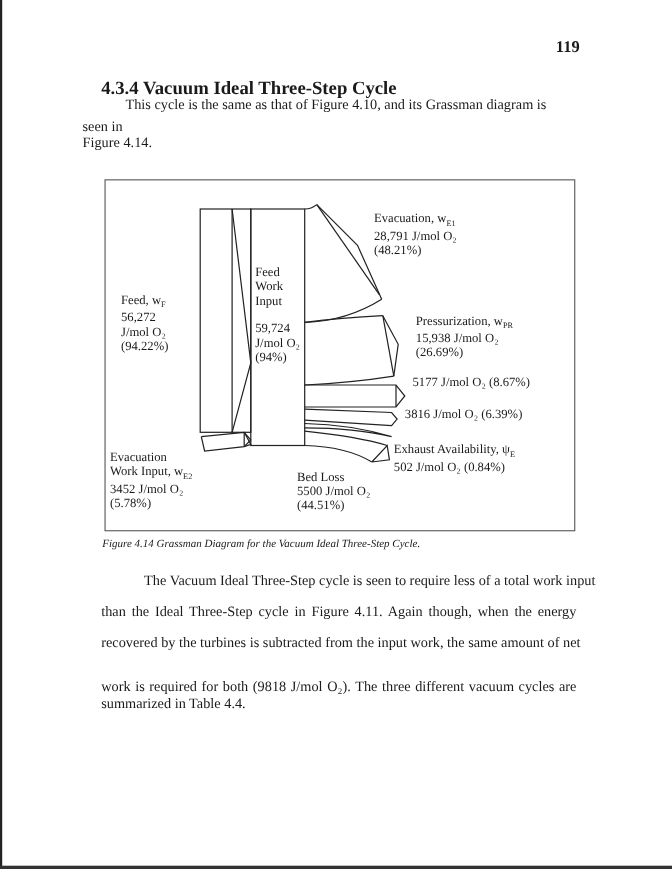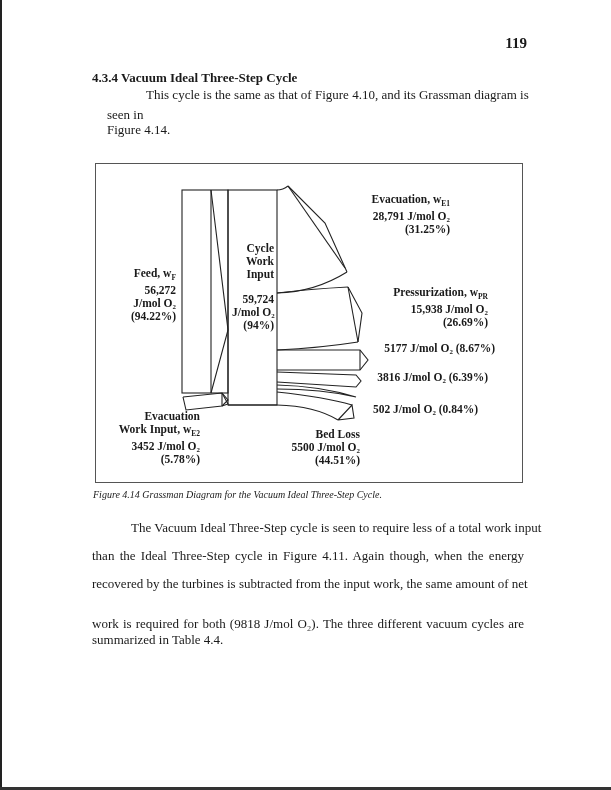--- a/index.html
+++ b/index.html
@@ -4,33 +4,33 @@
 <style>
   html, body { margin: 0; padding: 0; }
   body {
     width: 611px; height: 790px; position: relative; overflow: hidden;
     background: #ffffff; color: #1a1a1a;
     font-family: "Liberation Serif", "DejaVu Serif", serif;
   }
   .page-edge-left { position: absolute; left: 0; top: 0; width: 2px; height: 790px; background: #222; }
   .page-edge-bottom { position: absolute; left: 0; bottom: 0; width: 611px; height: 3px; background: #333; }
   .page-number { position: absolute; top: 35px; right: 84px; font-size: 15px; font-weight: bold; }
-  .section-heading { position: absolute; top: 70px; left: 92px; font-size: 13px; font-weight: bold; }
-  .body-text { position: absolute; left: 107px; width: 432px; font-size: 13px; line-height: 20px; }
+  .section-heading { position: absolute; top: 70px; left: 92px; font-size: 17px; font-weight: bold; }
+  .body-text { position: absolute; left: 75px; width: 432px; font-size: 13px; line-height: 20px; }
   .p1-line1 { top: 85px; text-indent: 39px; }
   .p1-line2 { top: 120px; }
   .figure-box {
     position: absolute; left: 95px; top: 163px; width: 428px; height: 320px;
     border: 1.5px solid #555; box-sizing: border-box;
   }
   .diagram { position: absolute; left: 0; top: 0; width: 611px; height: 790px; pointer-events: none; }
   .diagram path, .diagram line, .diagram polyline, .diagram polygon, .diagram rect {
     fill: none; stroke: #222; stroke-width: 1.1;
   }
-  .lbl { position: absolute; font-size: 11.5px; line-height: 13px; text-align: right; white-space: nowrap; font-weight: bold; }
+  .lbl { position: absolute; font-size: 11.5px; line-height: 13px; text-align: left; white-space: nowrap; }
   .lbl sub, .lbl .sc { font-size: 7.5px; }
   .caption { position: absolute; top: 489px; left: 93px; font-size: 10px; font-style: italic; }
   .p2 { position: absolute; left: 92px; width: 432px; font-size: 13px; text-align: justify; }
   .p2 .ln { position: absolute; left: 0; width: 432px; white-space: nowrap; }
   .p2 .justify { text-align: justify; text-align-last: justify; }
 </style>
 </head>
 <body>
 
 <div class="page-edge-left"></div>
@@ -73,21 +73,21 @@
   <path d="M 277 392 Q 325 397 352 405"></path>
   <path d="M 228 405 L 277 405 Q 315 406 338 420"></path>
   <polyline points="338,420 352,405 354,418 338,420"></polyline>
 
   <polyline points="183,397 222,393 228,404 222,406 186,410 183,397"></polyline>
   <polyline points="222,393 228,400 222,406"></polyline>
   <line x1="222" y1="393" x2="222" y2="406"></line>
 </svg>
 
 <div class="lbl" style="left:232px; top:242px; width:42px;">
-  <div>Cycle</div>
+  <div>Feed</div>
   <div>Work</div>
   <div>Input</div>
   <div style="height:12px"></div>
   <div>59,724</div>
   <div>J/mol O₂</div>
   <div>(94%)</div>
 </div>
 
 <div class="lbl" style="left:110px; top:267px; width:66px;">
   <div><span>Feed, w</span><sub>F</sub></div>
@@ -99,38 +99,39 @@
 <div class="lbl" style="left:100px; top:410px; width:100px;">
   <div>Evacuation</div>
   <div><span>Work Input, w</span><sub>E2</sub></div>
   <div>3452 J/mol O₂</div>
   <div>(5.78%)</div>
 </div>
 
 <div class="lbl" style="left:340px; top:193px; width:110px;">
   <div><span>Evacuation, w</span><sub>E1</sub></div>
   <div>28,791 J/mol O₂</div>
-  <div>(31.25%)</div>
+  <div>(48.21%)</div>
 </div>
 
 <div class="lbl" style="left:378px; top:286px; width:110px;">
   <div><span>Pressurization, w</span><sub>PR</sub></div>
   <div>15,938 J/mol O₂</div>
   <div>(26.69%)</div>
 </div>
 
 <div class="lbl" style="left:375px; top:342px; width:120px;">
   <div>5177 J/mol O₂ (8.67%)</div>
 </div>
 
 <div class="lbl" style="left:368px; top:371px; width:120px;">
   <div>3816 J/mol O₂ (6.39%)</div>
 </div>
 
 <div class="lbl" style="left:358px; top:403px; width:120px;">
+  <div><span>Exhaust Availability, ψ</span><sub>E</sub></div>
   <div>502 J/mol O₂ (0.84%)</div>
 </div>
 
 <div class="lbl" style="left:270px; top:428px; width:90px;">
   <div>Bed Loss</div>
   <div>5500 J/mol O₂</div>
   <div>(44.51%)</div>
 </div>
 
 <div class="caption">Figure 4.14  Grassman Diagram for the Vacuum Ideal Three-Step Cycle.</div>

